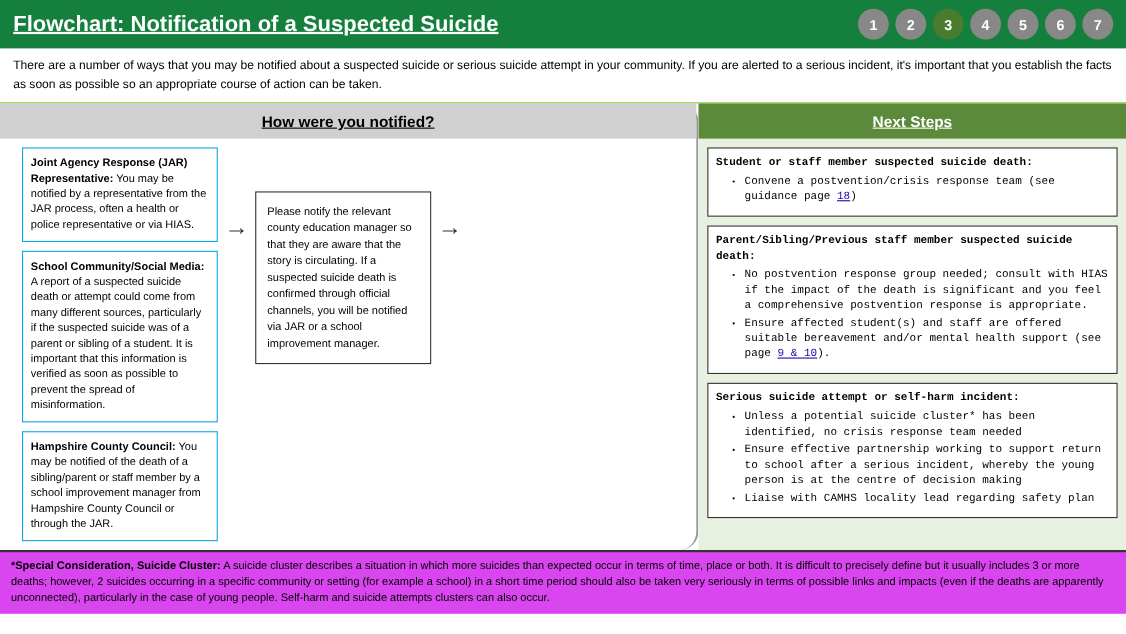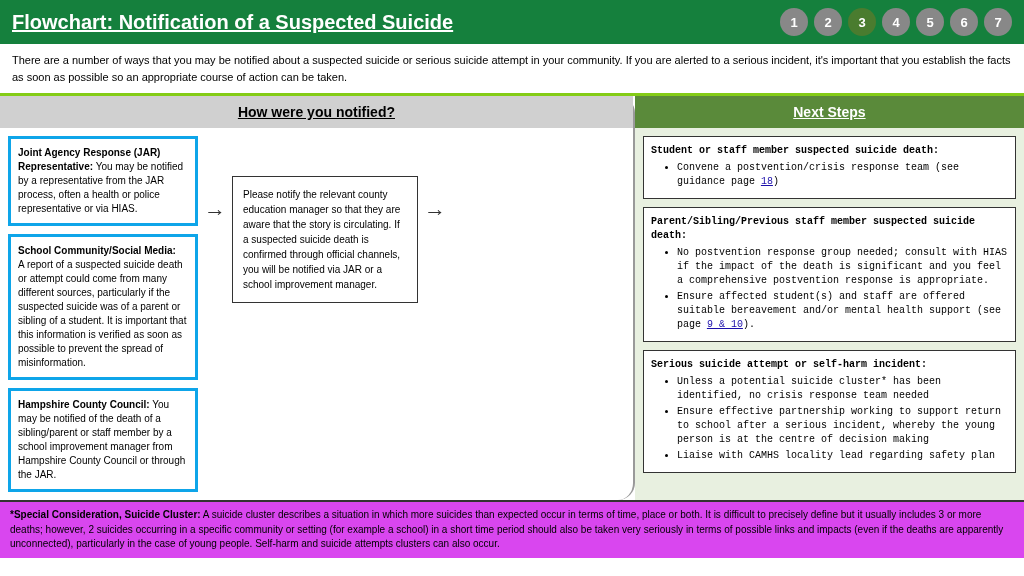--- a/index.html
+++ b/index.html
@@ -41,21 +41,21 @@
       font-size: 13px;
       cursor: pointer;
     }
     .step-circle.active {
       background: #4a7c2f;
     }
     .intro-text {
       padding: 8px 12px;
       font-size: 11px;
       line-height: 1.5;
-      border-bottom: 3px solid #84cc16;
+      border-bottom: 1px solid #84cc16;
     }
     .left-panel {
       width: 62%;
       border-right: 2px solid #999;
       border-radius: 17px;
     }
     .right-panel {
       width: 38%;
       background: #e8f0e0;
     }
@@ -68,25 +68,26 @@
       background: #c8d8b0;
     }
     .left-panel .panel-header {
       background: #d0d0d0;
     }
     .right-panel .panel-header {
       background: #5a8a3a;
       color: #ffffff;
     }
     .notif-box {
-      border: 3px solid #0ea5e9;
+      border: 1px solid #0ea5e9;
       padding: 7px;
       background: #fff;
       font-size: 10px;
       line-height: 1.4;
+      margin-left: 12px;
     }
     .notif-box .bold {
       font-weight: bold;
     }
     .middle-content {
       border: 1px solid #333;
       padding: 10px;
       background: #fff;
       font-size: 10px;
       line-height: 1.5;
@@ -144,21 +145,21 @@
       display: flex;
       flex-direction: column;
       gap: 8px;
       width: 190px;
     }
     .middle-col {
       display: flex;
       flex-direction: column;
       justify-content: center;
       align-items: flex-start;
-      width: 186px;
+      width: 160px;
       padding-top: 40px;
     }
   </style>
 </head>
 <body>
 
 <div class="header">
   <span class="header-title">Flowchart: Notification of a Suspected Suicide</span>
   <div class="step-circles">
     <div class="step-circle">1</div>

